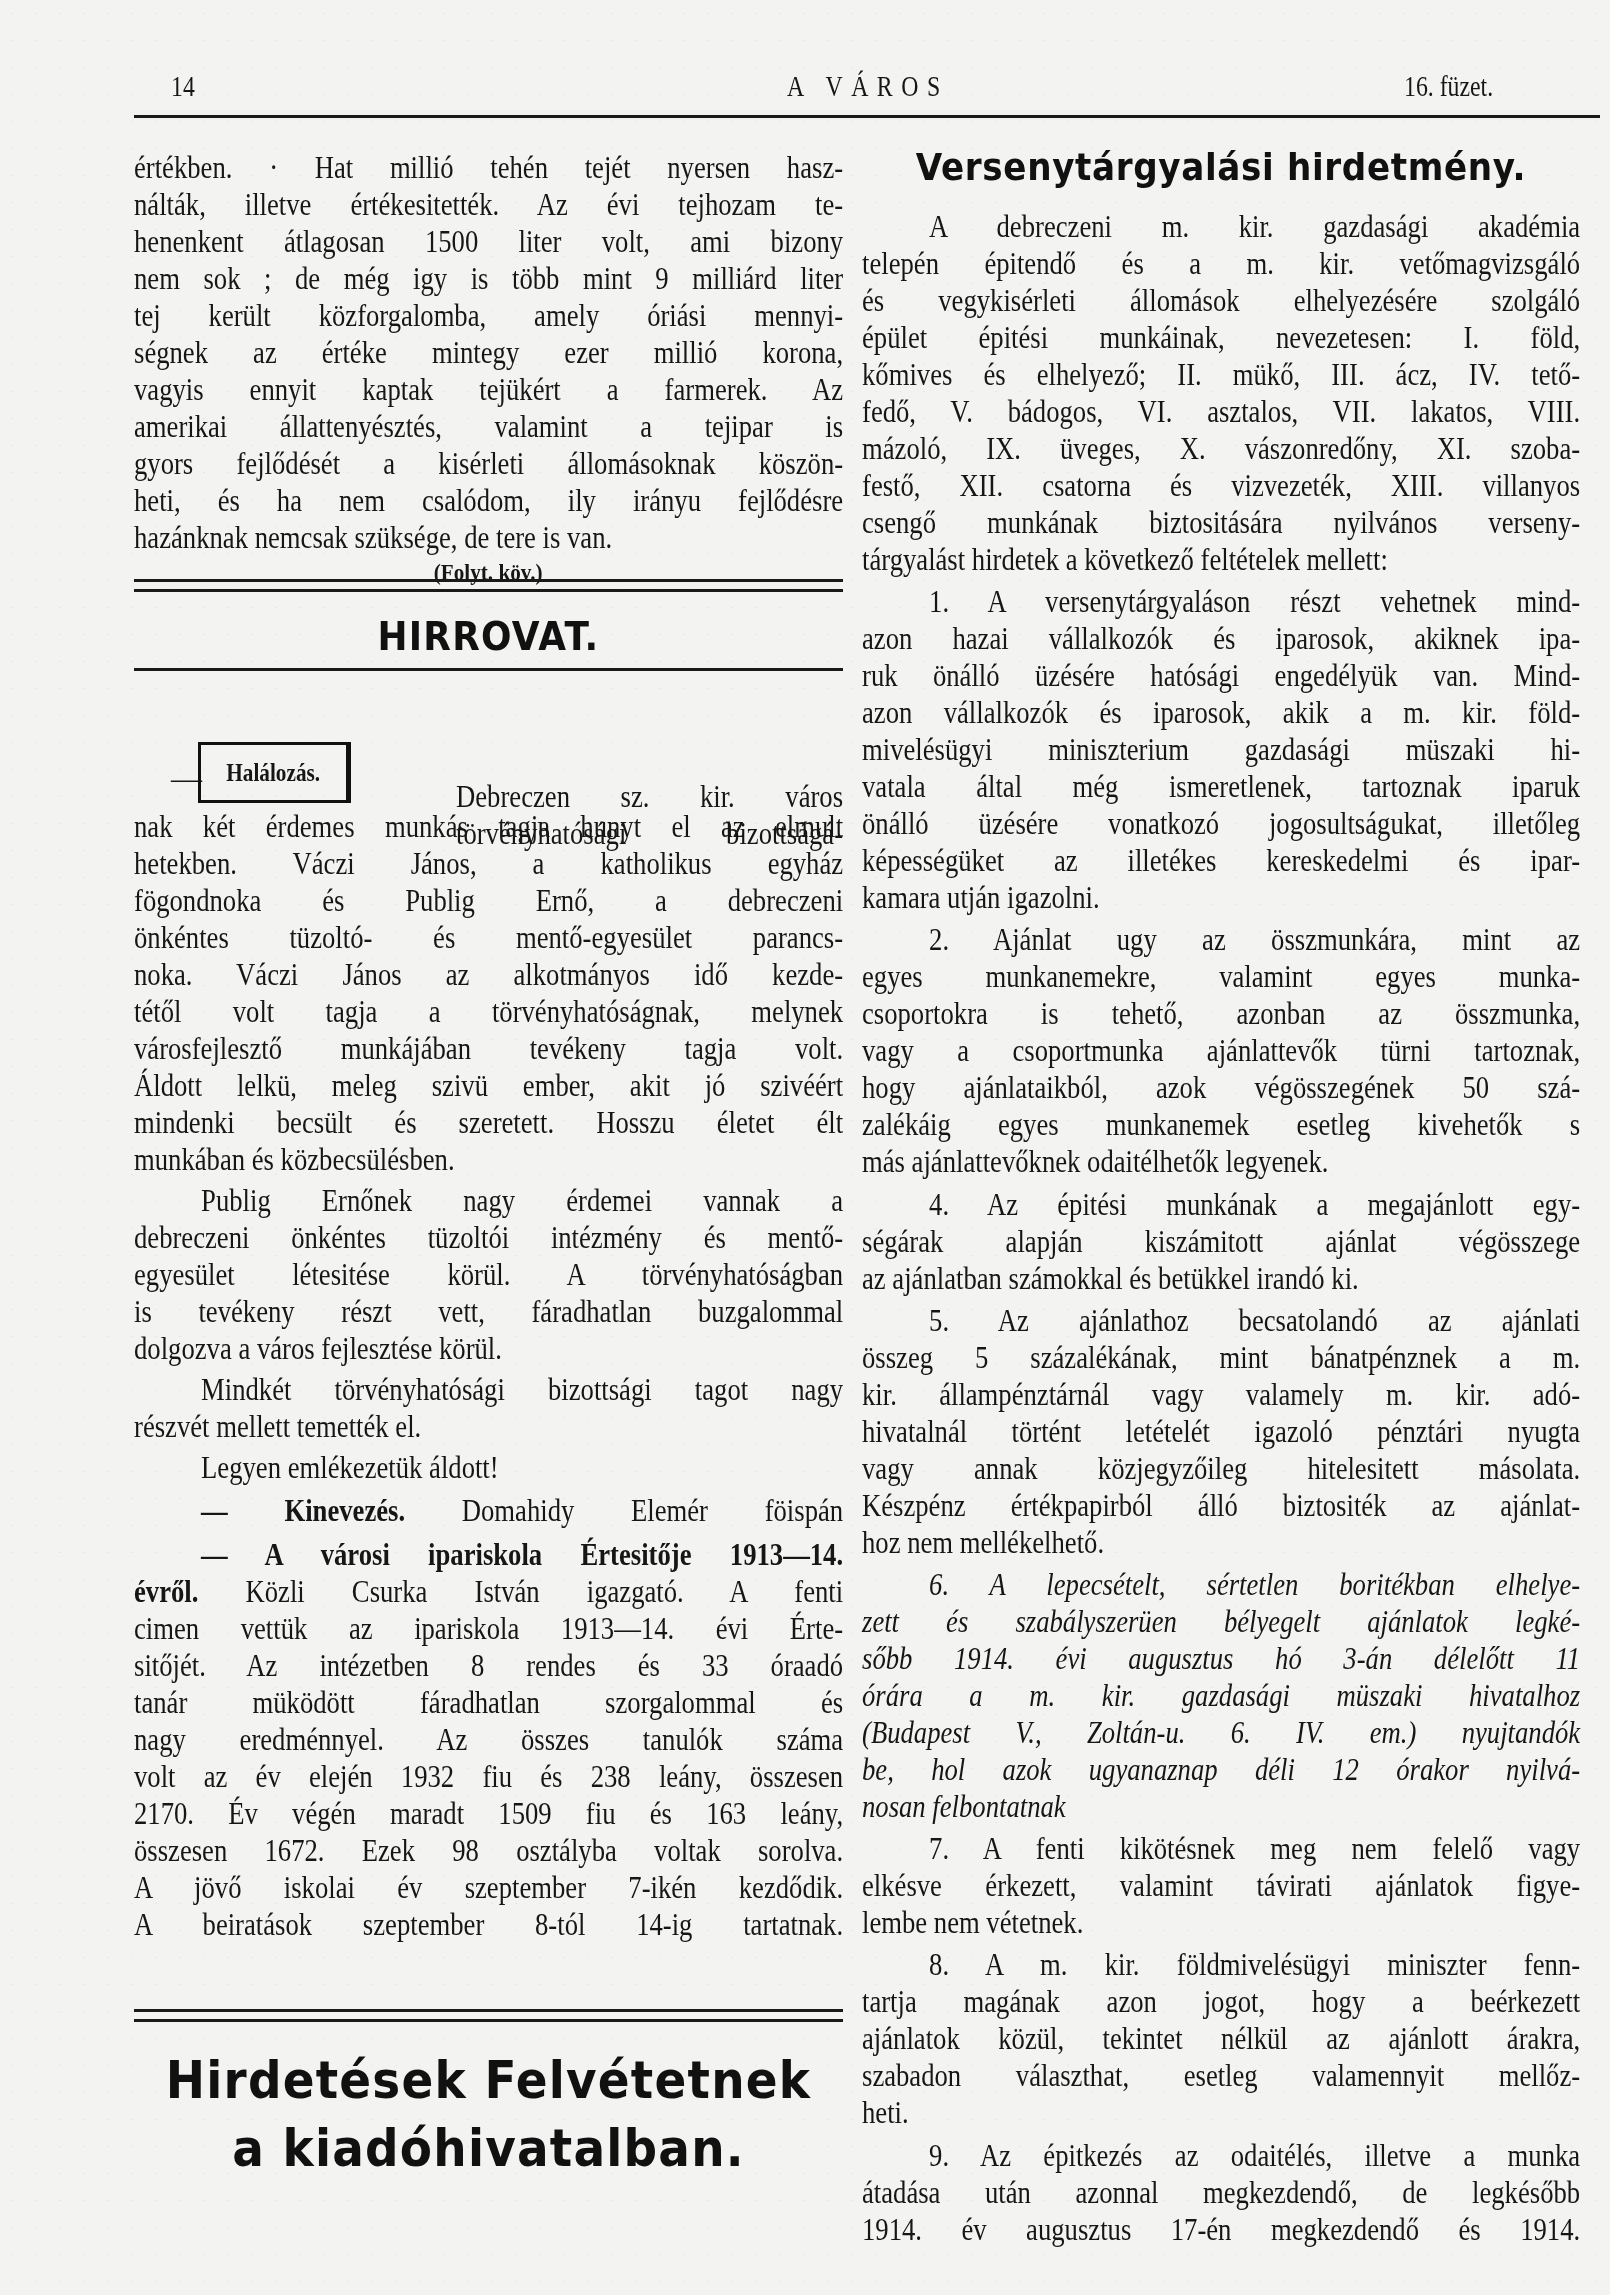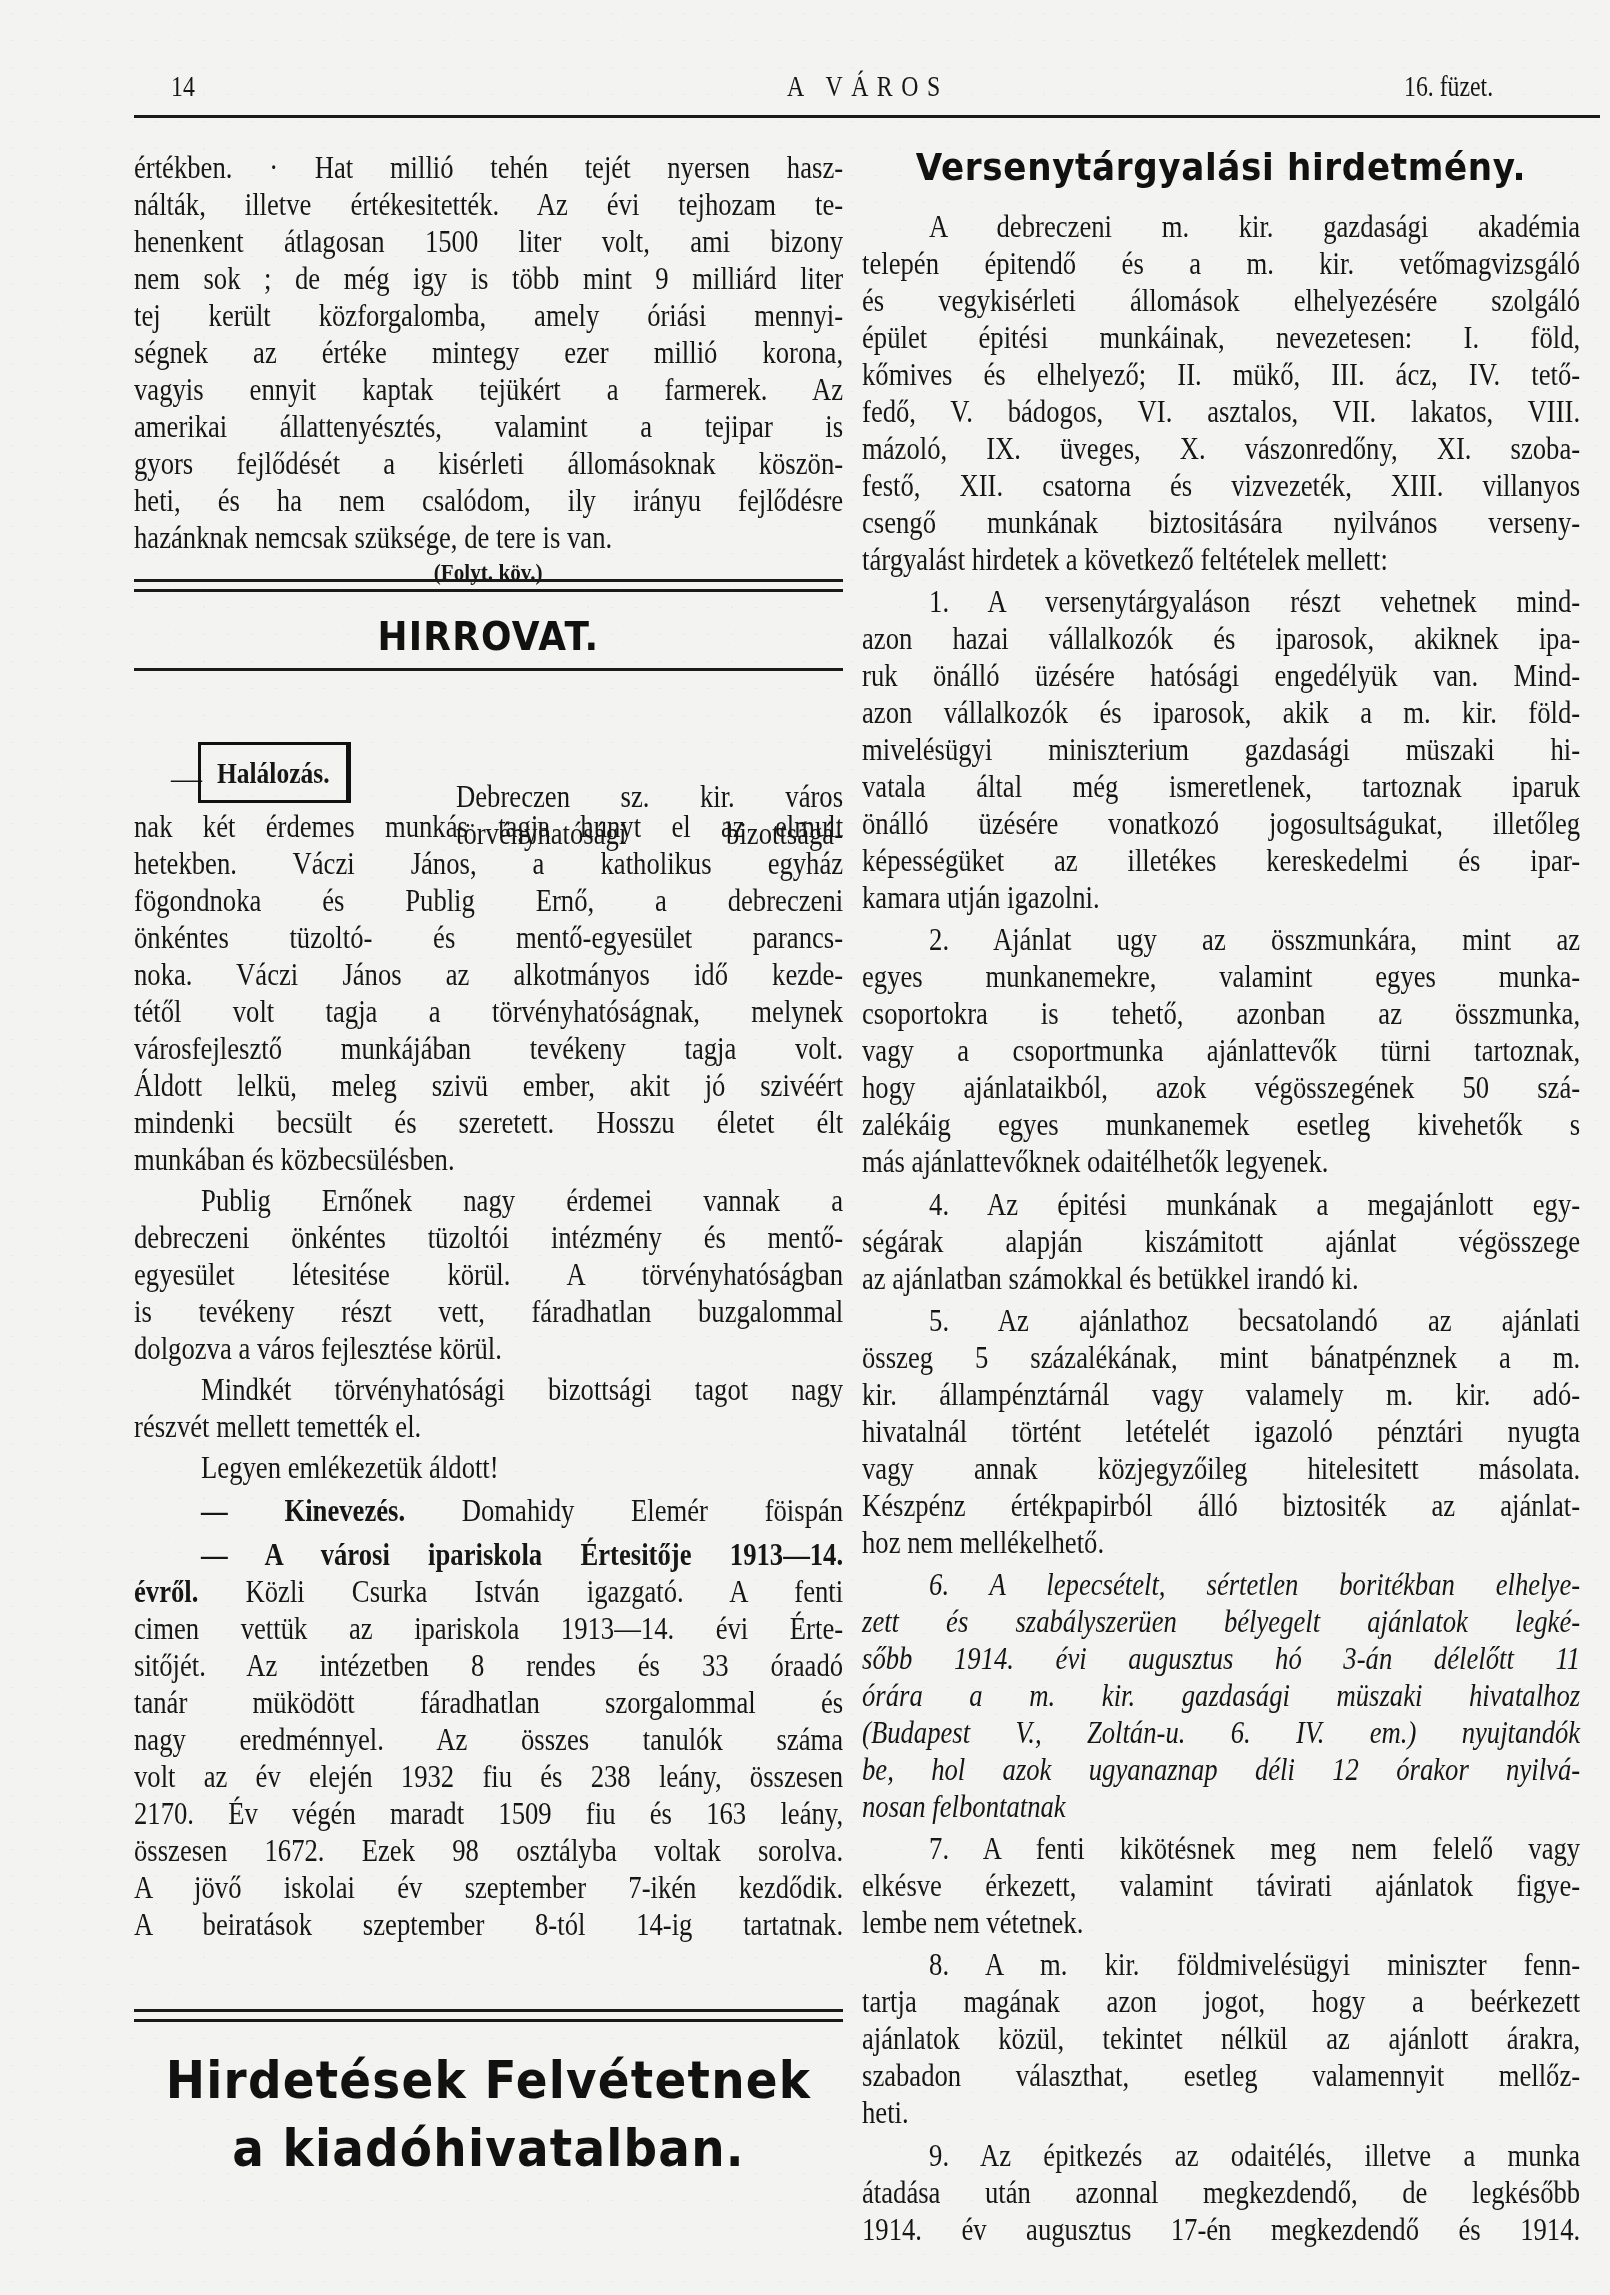--- a/index.html
+++ b/index.html
@@ -42,21 +42,21 @@
     text-align:center; color:#111;
   }
   #hirrovat { top:614px; left:134px; width:709px; font-size:39px; letter-spacing:1.3px; transform:scaleX(0.92); }
   #vt-title { top:145px; left:862px; width:718px; font-size:38px; transform:scaleX(0.9); letter-spacing:0.7px; }
   #ad1 { top:2051px; left:134px; width:709px; font-size:51px; transform:scaleX(0.92); letter-spacing:1.3px;}
   #ad2 { top:2119px; left:134px; width:709px; font-size:51px; transform:scaleX(0.92); letter-spacing:1.3px;}
   .hbox {
     position:absolute; left:198px; top:742px; width:145px; height:55px;
     border:3.3px solid #111; border-right-width:5.9px;
     display:flex; align-items:center; justify-content:center;
-    font-size:30px; font-weight:bold; box-sizing:content-box;
+    font-size:25px; font-weight:bold; box-sizing:content-box;
   }
   .hbox span { transform:scaleX(0.85); display:inline-block; }
   .dash { position:absolute; left:171px; top:761px; font-size:31px; }
   .beside { position:absolute; left:456px; width:387px; }
 </style>
 </head>
 <body>
 <div class="paper-noise"></div>
 
 <div class="abs hdr" id="hdr-page">14</div>

